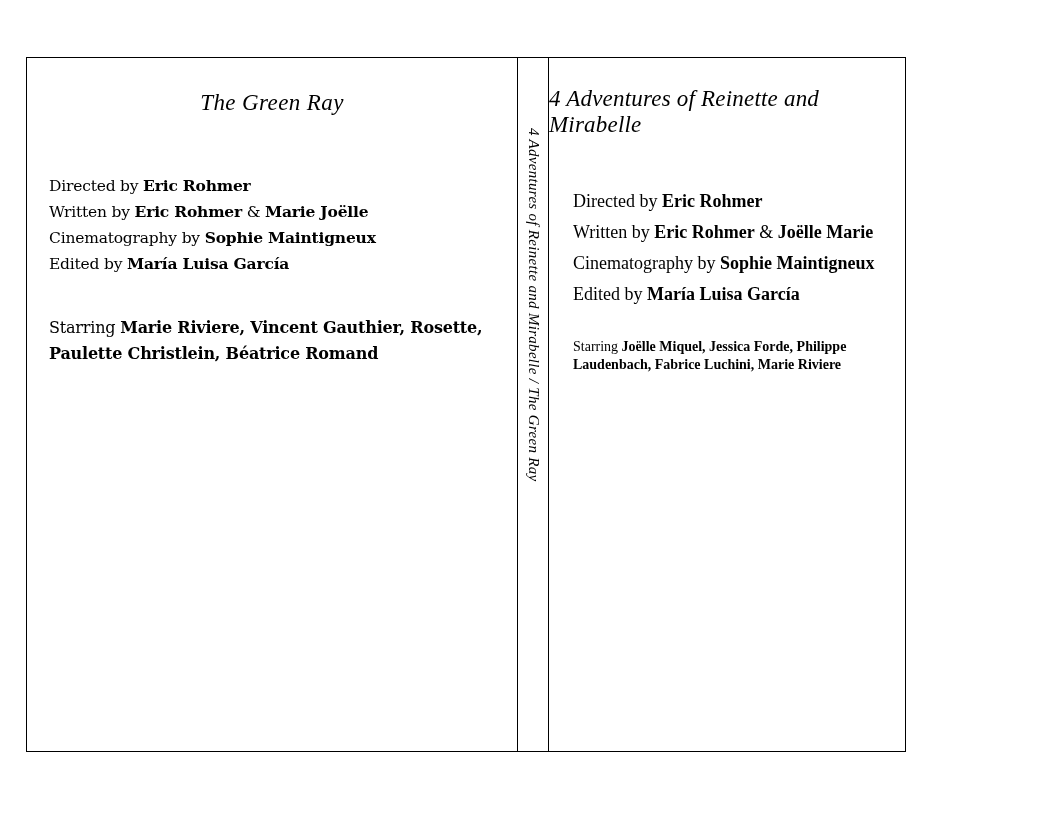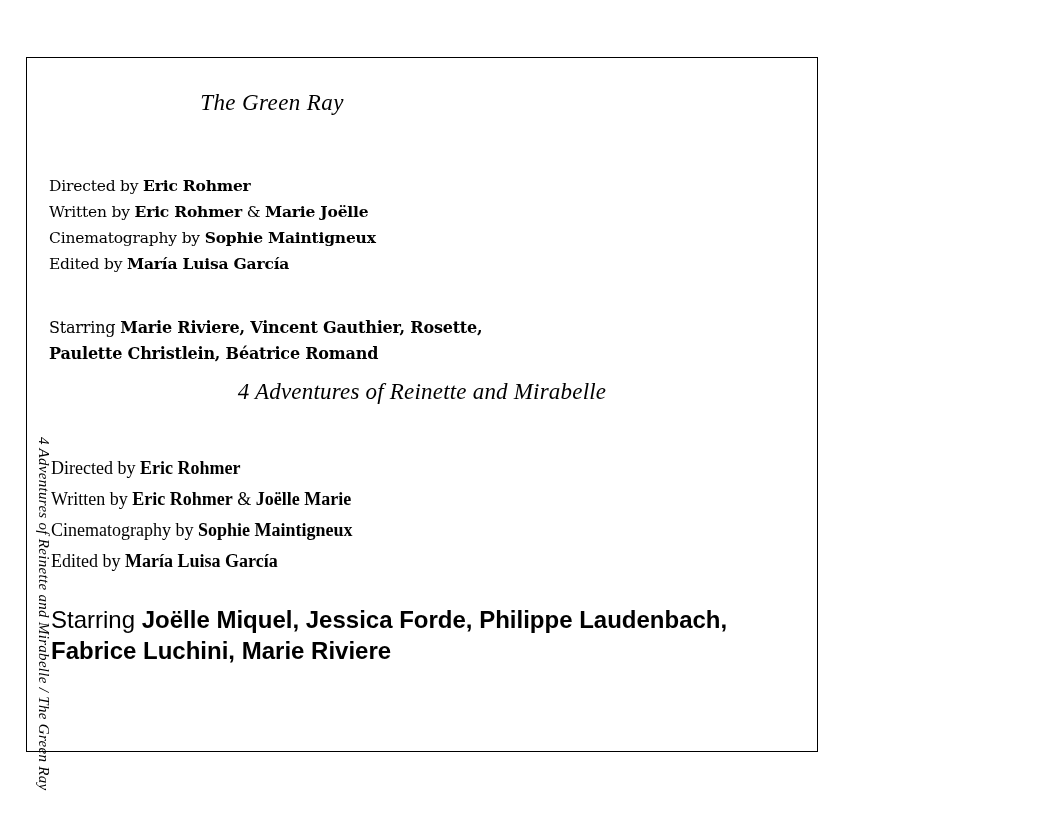--- a/index.html
+++ b/index.html
@@ -13,26 +13,25 @@
     font-family: "Liberation Serif", serif;
     color: #000000;
     position: relative;
     overflow: hidden;
   }
 
   .sleeve {
     position: absolute;
     left: 26px;
     top: 57px;
-    width: 792px;
+    width: 880px;
     height: 695px;
     border: 1.5px solid #000000;
     box-sizing: border-box;
     display: flex;
-    flex-direction: column;
   }
 
   
   .panel-back {
     width: 490px;
     box-sizing: border-box;
     position: relative;
     padding: 0;
   }
 
@@ -91,40 +90,39 @@
   
   .panel-front {
     flex: 1;
     box-sizing: border-box;
     position: relative;
   }
   .front-title {
     font-family: "Liberation Serif", serif;
     font-style: italic;
     font-size: 23px;
-    text-align: center;
-    margin-top: 12px;
+    margin-top: 28px;
     letter-spacing: 0.2px;
   }
   .front-credits {
     margin-top: 48px;
     padding-left: 24px;
     padding-right: 12px;
     font-family: "Liberation Serif", serif;
     font-size: 18px;
     line-height: 1.72;
   }
   .front-credits b { font-weight: bold; }
 
   .front-starring {
     margin-top: 28px;
     padding-left: 24px;
     padding-right: 14px;
-    font-family: Liberation Sans, sans-serif;
-    font-size: 24px;
+    font-family: Liberation Serif, serif;
+    font-size: 14px;
     line-height: 1.28;
   }
   .front-starring b { font-weight: bold; }
 </style>
 </head>
 <body>
 
 <div class="sleeve">
 
   <div class="panel-back">

